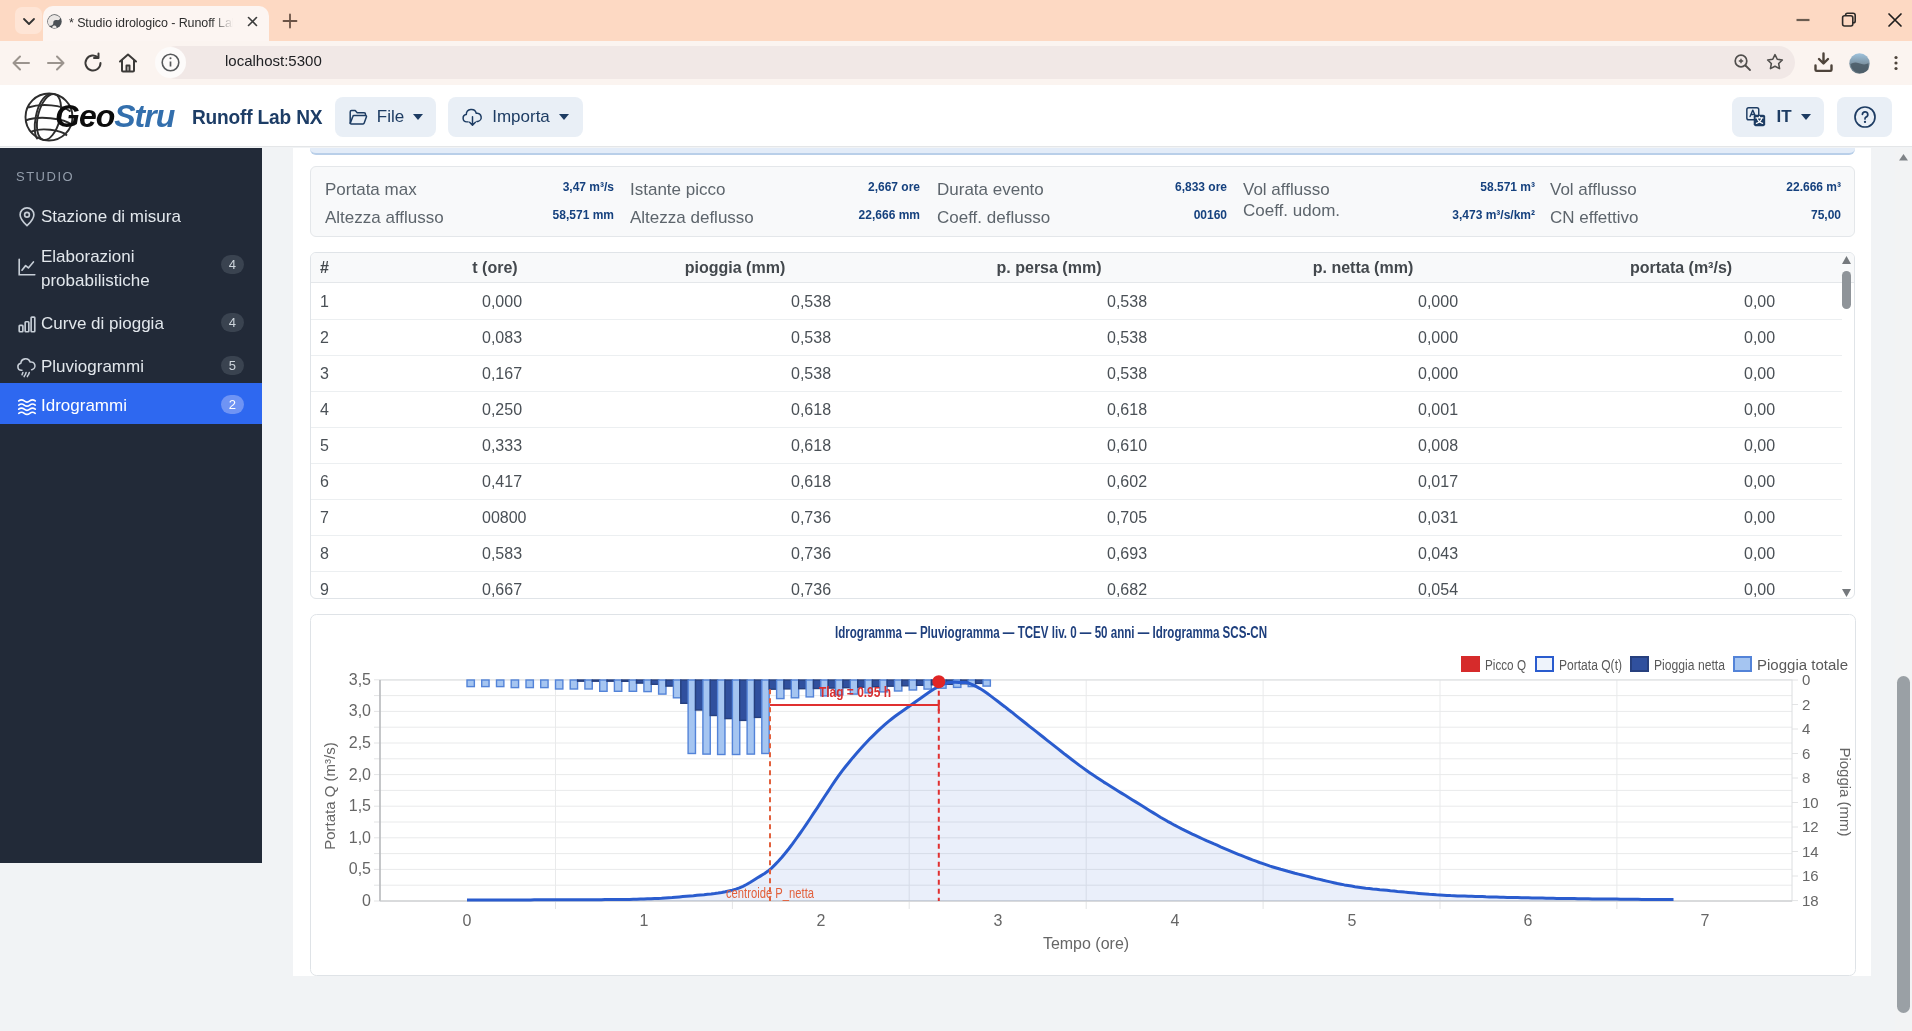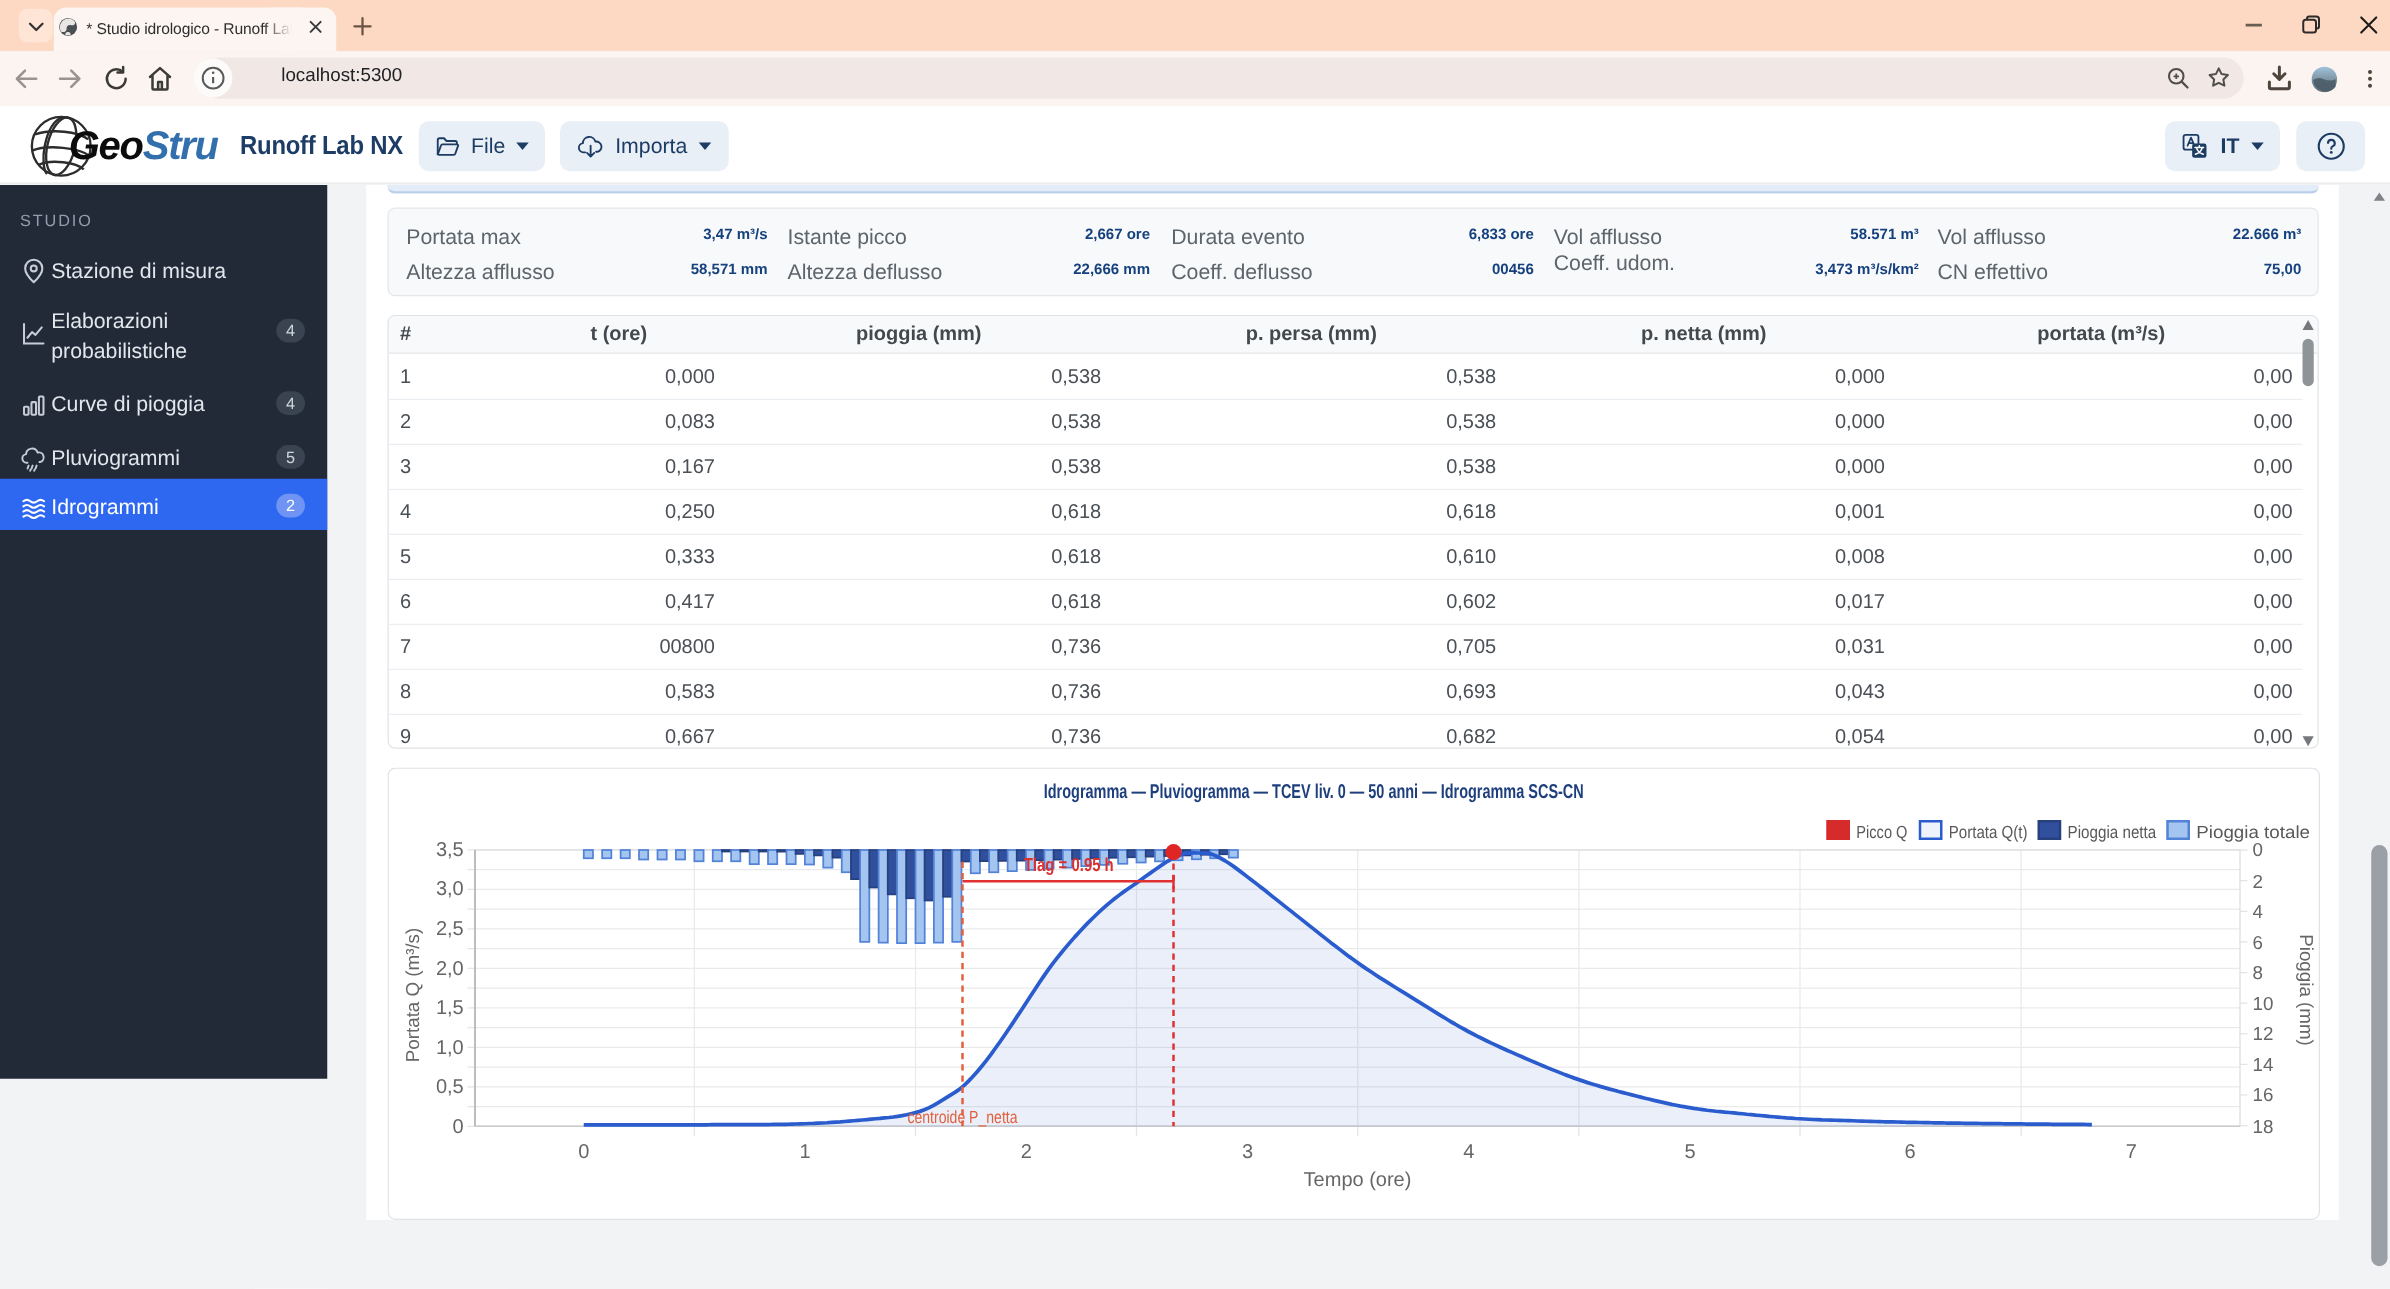--- a/index.html
+++ b/index.html
@@ -41,21 +41,21 @@
 
 #main { position:absolute; left:262px; top:148px; width:1633px; height:883px; background:#f1f3f5; }
 #outercard { position:absolute; left:31px; top:0px; width:1578px; height:828px; background:#fff; }
 #statscard { position:absolute; left:310px; top:166px; width:1545px; height:71px; background:#f8f9fa; border:1px solid #e4e7ea; border-radius:6px; }
 .slabel { position:absolute; font-size:17px; color:#5d656c; }
 .svalue { position:absolute; font-size:12px; font-weight:bold; color:#15417e; text-align:right; }
 #tablecard { position:absolute; left:310px; top:252px; width:1545px; height:347px; background:#fff; border:1px solid #e0e4e8; border-radius:6px; overflow:hidden; }
 #thead { position:absolute; left:0; top:0; width:1543px; height:30px; background:#f8f9fa; border-bottom:1px solid #e4e7ea; }
 .th { position:absolute; top:6px; font-size:16px; font-weight:bold; color:#43484d; }
 .trow { position:absolute; left:0; width:1531px; height:36px; border-bottom:1px solid #eceff1; font-size:16px; color:#4a5056; }
-.td { position:absolute; top:9px; text-align:right; }
+.td { position:absolute; top:9px; text-align:left; }
 </style>
 </head>
 <body>
 <div id="tabbar">
 <div id="tabchev"><svg width="28" height="28">
         <path d="M9 12 l5 5 l5 -5" fill="none" stroke="#333" stroke-width="1.8" stroke-linecap="round" stroke-linejoin="round"></path>
       </svg></div>
 <div id="tab">
 <svg style="position:absolute;left:4px;top:8px" width="15" height="15" viewBox="0 0 15 15">
         <circle cx="7.5" cy="7.5" r="7.2" fill="#4b5055"></circle>
@@ -233,21 +233,21 @@
 <div class="svalue" style="left:666px;top:13px;width:250px">6,833 ore</div>
 <div class="slabel" style="left:932px;top:13px">Vol afflusso</div>
 <div class="svalue" style="left:974px;top:13px;width:250px">58.571 m³</div>
 <div class="slabel" style="left:1239px;top:13px">Vol afflusso</div>
 <div class="svalue" style="left:1280px;top:13px;width:250px">22.666 m³</div>
 <div class="slabel" style="left:14px;top:41px">Altezza afflusso</div>
 <div class="svalue" style="left:53px;top:41px;width:250px">58,571 mm</div>
 <div class="slabel" style="left:319px;top:41px">Altezza deflusso</div>
 <div class="svalue" style="left:359px;top:41px;width:250px">22,666 mm</div>
 <div class="slabel" style="left:626px;top:41px">Coeff. deflusso</div>
-<div class="svalue" style="left:666px;top:41px;width:250px">00456</div>
+<div class="svalue" style="left:666px;top:41px;width:250px">00160</div>
 <div class="slabel" style="left:932px;top:34px">Coeff. udom.</div>
 <div class="svalue" style="left:974px;top:41px;width:250px">3,473 m³/s/km²</div>
 <div class="slabel" style="left:1239px;top:41px">CN effettivo</div>
 <div class="svalue" style="left:1280px;top:41px;width:250px">75,00</div>
 </div>
 <div id="tablecard">
 <div id="thead">
 <div class="th" style="left:9px">#</div>
 <div class="th" style="left:184px;transform:translateX(-50%)">t (ore)</div>
 <div class="th" style="left:424px;transform:translateX(-50%)">pioggia (mm)</div>

